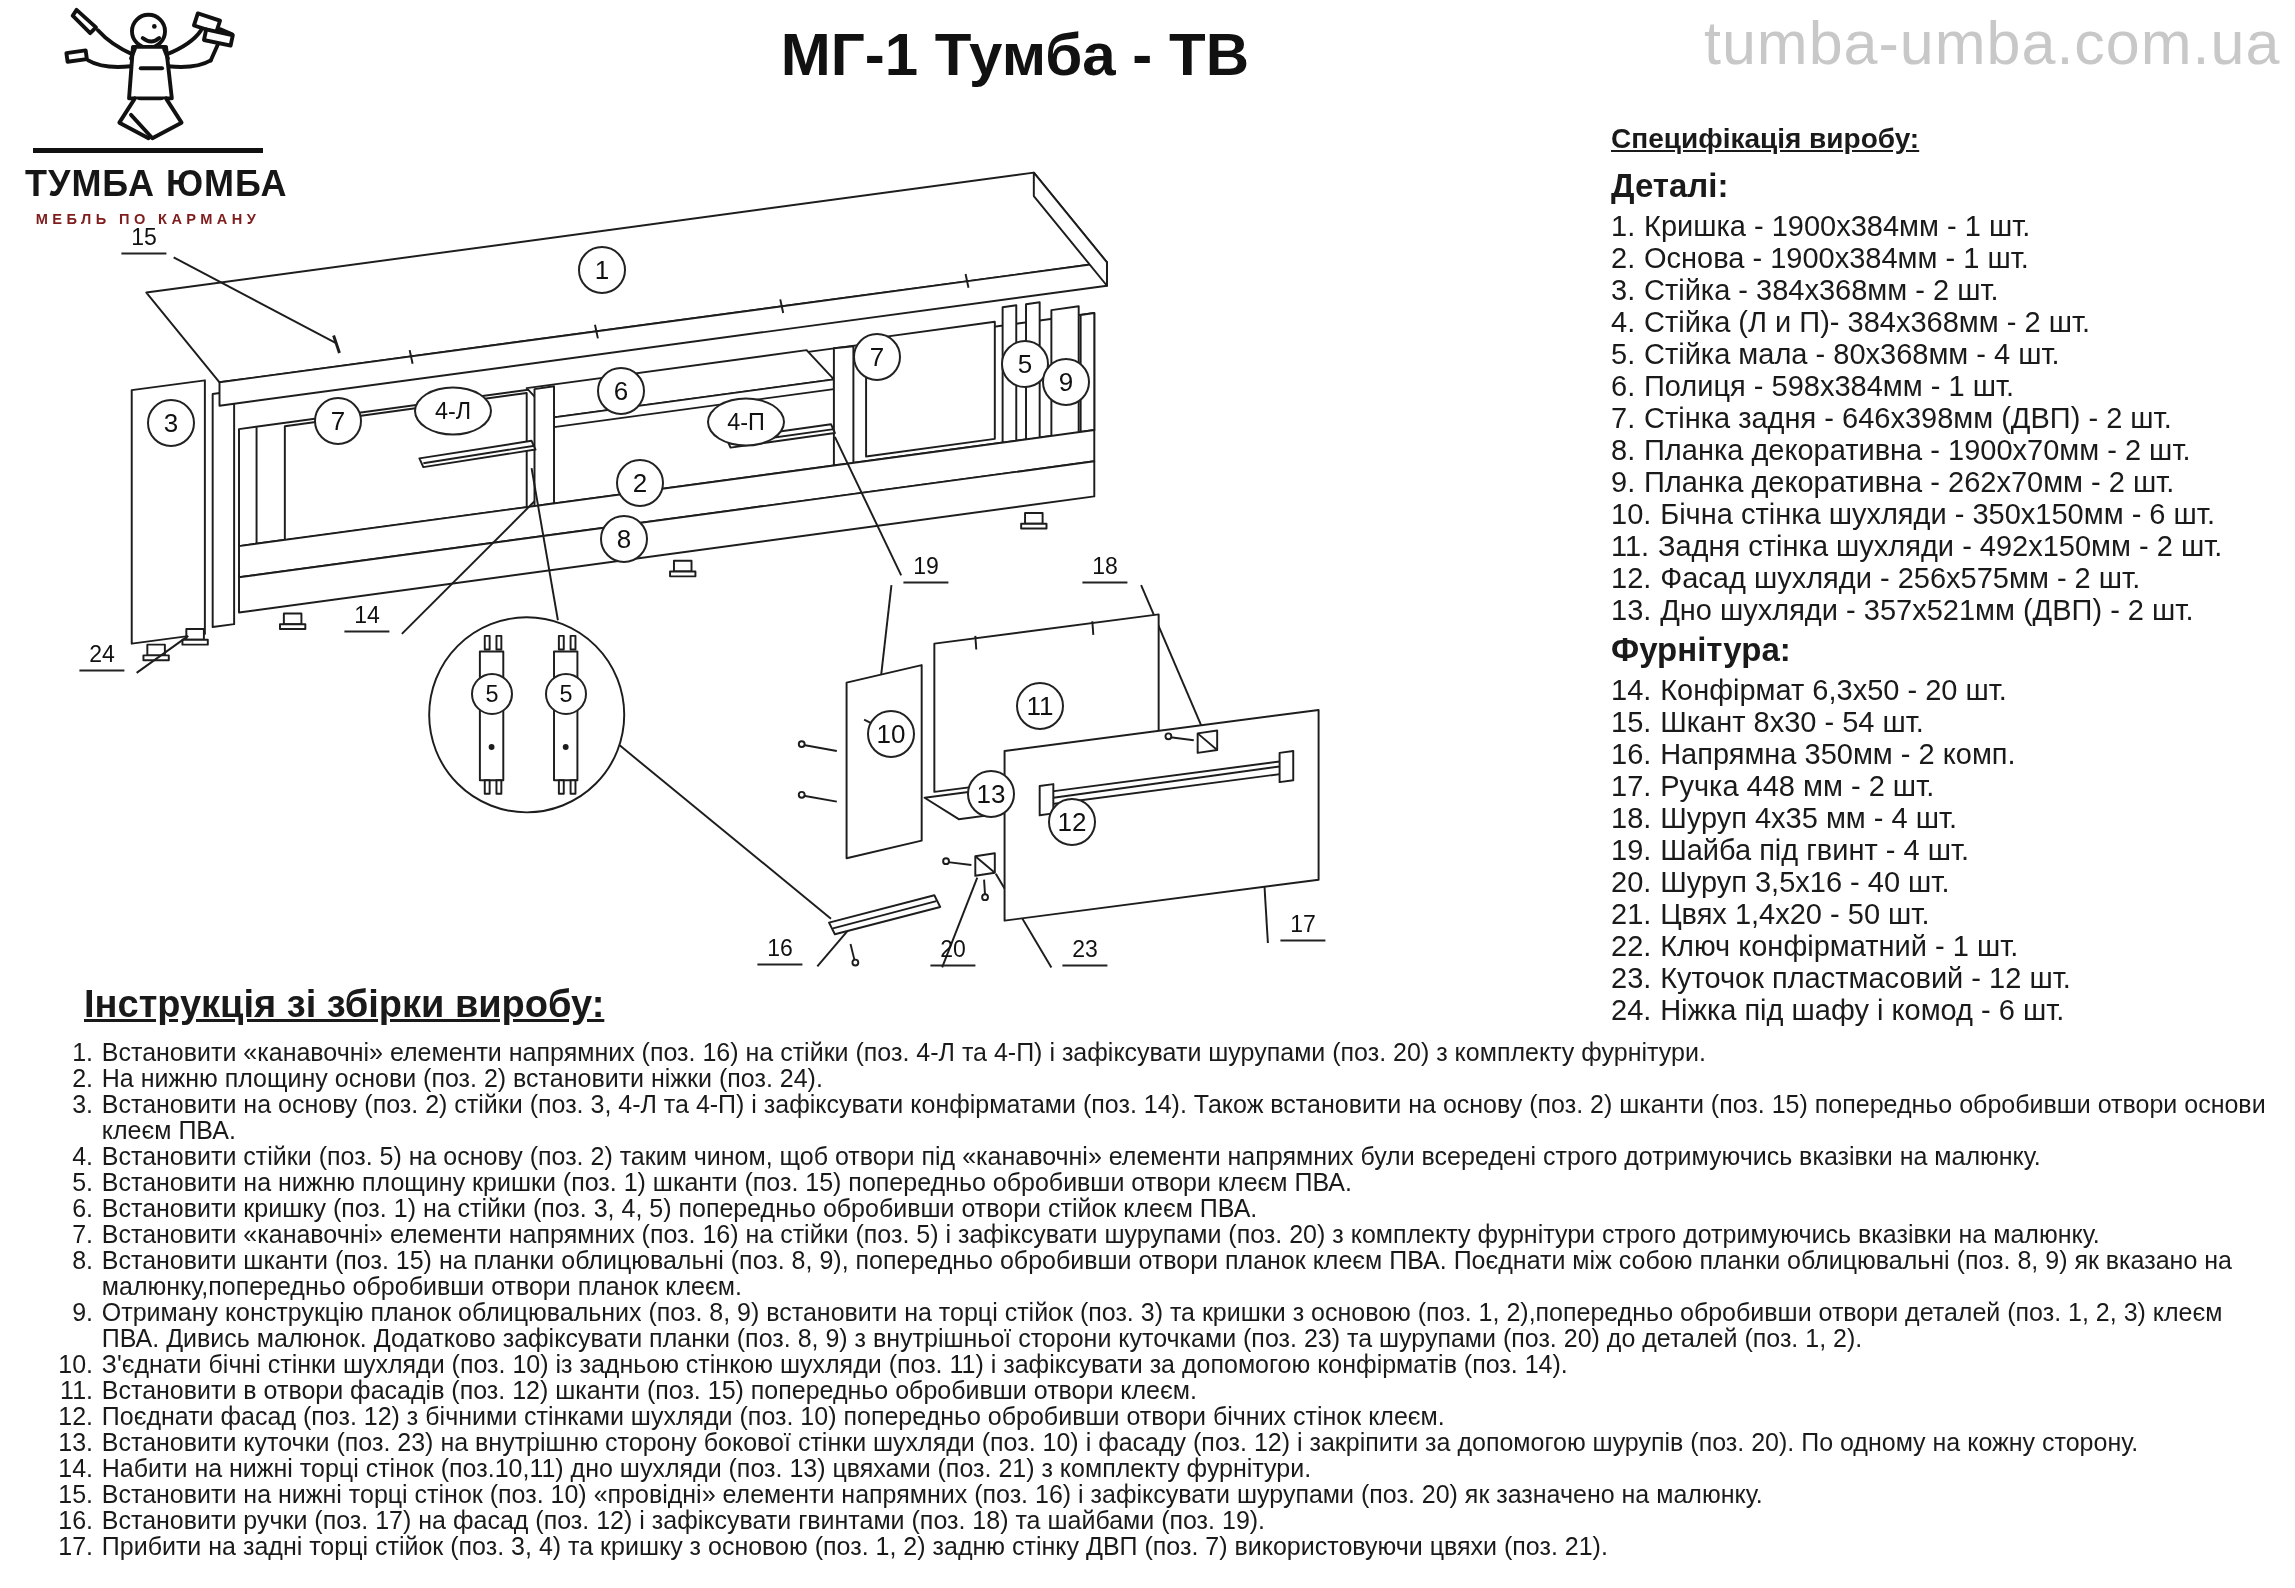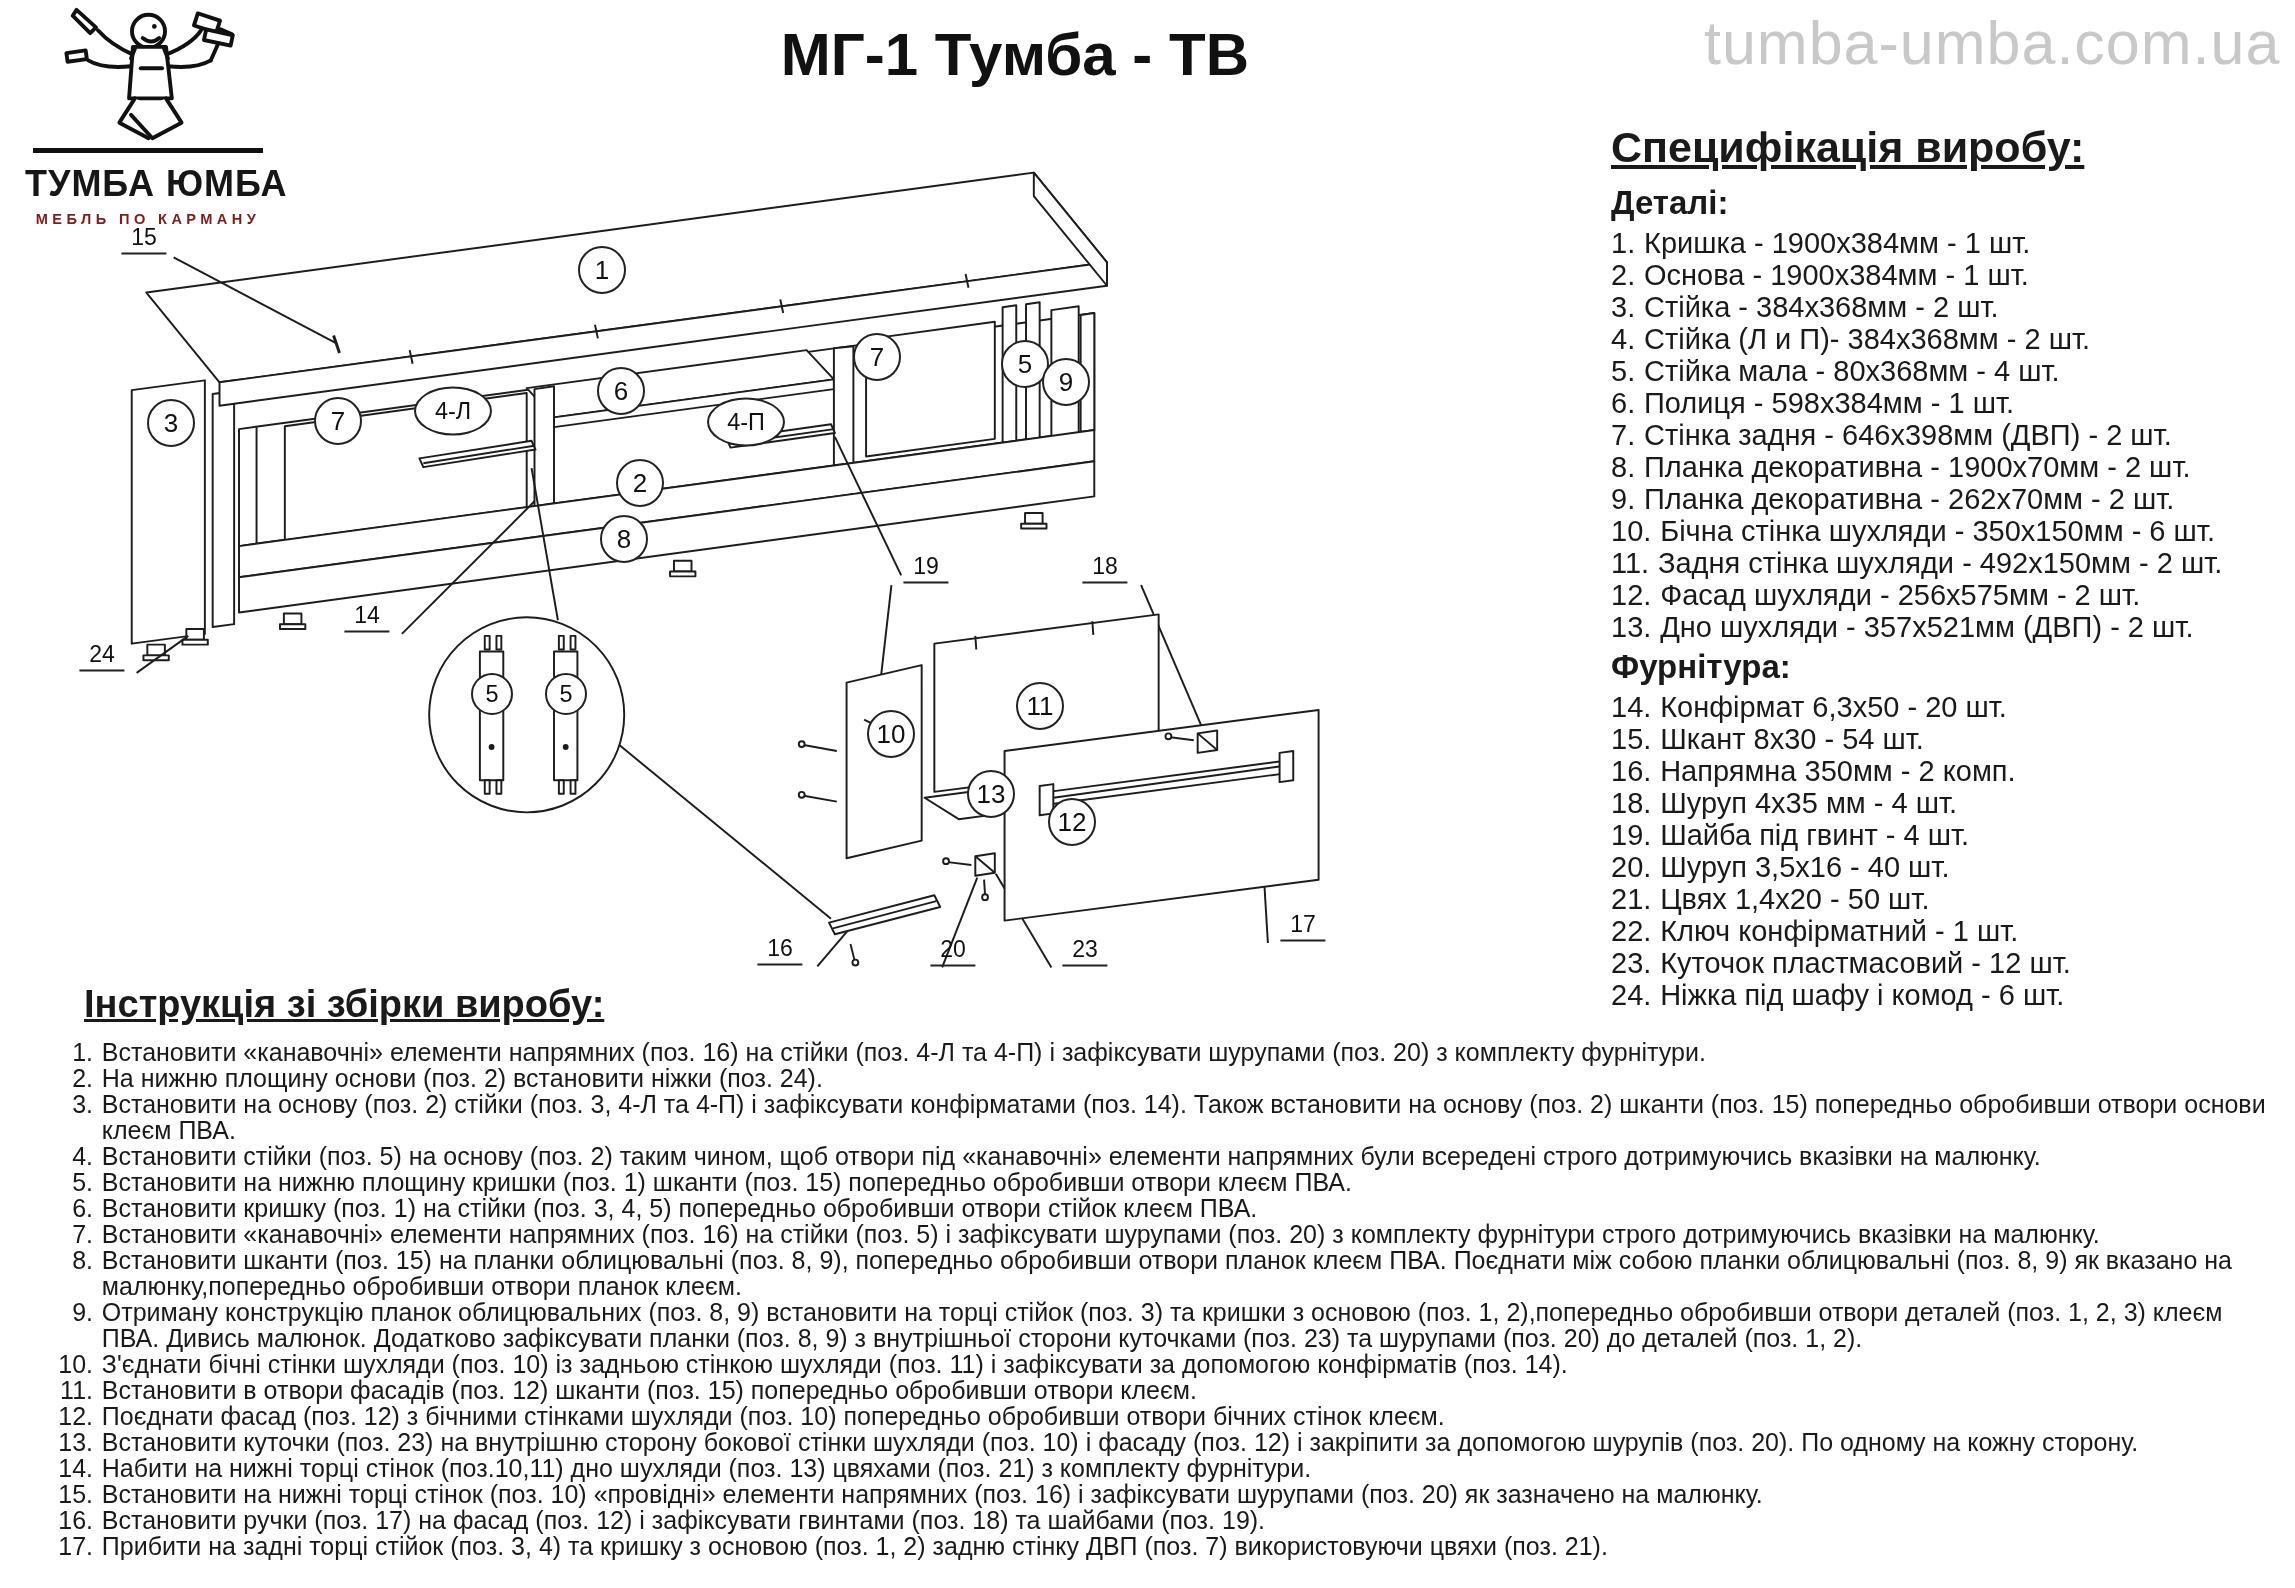--- a/index.html
+++ b/index.html
@@ -20,21 +20,21 @@
   .diagram{position:absolute;left:0;top:0;width:1463px;height:1024px;}
   .co{position:absolute;transform:translate(-50%,-50%);display:flex;align-items:center;justify-content:center;
       color:#111;background:#fff;}
   .co.circle{width:44px;height:44px;border:2.9px solid #222;border-radius:50%;font-size:26px;}
   .co.small{width:38px;height:38px;font-size:23.4px;}
   .co.oval{width:74px;height:45px;border:2.9px solid #222;border-radius:50%;font-size:23.4px;}
   .co.plain{font-size:23px;border-bottom:2.9px solid #222;padding:0 9.8px 2px;background:transparent;}
 
   
   .spec{position:absolute;left:1611px;top:123px;width:681px;}
-  .spec-title{font-size:43px;font-weight:bold;text-decoration:underline;margin-bottom:11.7px;}
+  .spec-title{font-size:28px;font-weight:bold;text-decoration:underline;margin-bottom:11.7px;}
   .spec-sub{font-size:33px;font-weight:bold;margin:5.9px 0 4.9px;}
   .spec-item{font-size:29px;line-height:32px;white-space:nowrap;}
   .spec-item .num{margin-right:8.8px;}
 
   
   .instr{position:absolute;left:29px;top:983px;width:2239px;}
   .instr-title{font-size:38px;font-weight:bold;text-decoration:underline;margin:0 0 12.7px 55px;}
   .instr-item{display:flex;font-size:25px;line-height:26px;}
   .inum{width:64px;text-align:right;padding-right:8.8px;flex:none;}
   .itext{flex:1;}
@@ -249,20 +249,21 @@
         <div class="spec-item"><span class="num">11.</span><span>Задня стінка шухляди - 492х150мм - 2 шт.</span></div>
         <div class="spec-item"><span class="num">12.</span><span>Фасад шухляди - 256х575мм - 2 шт.</span></div>
         <div class="spec-item"><span class="num">13.</span><span>Дно шухляди - 357х521мм (ДВП) - 2 шт.</span></div>
       </div>
     <div class="spec-sub">Фурнітура:</div>
     <div>
 
     <div class="spec-item"><span class="num">14.</span><span>Конфірмат 6,3х50 - 20 шт.</span></div>
         <div class="spec-item"><span class="num">15.</span><span>Шкант 8х30 - 54 шт.</span></div>
         <div class="spec-item"><span class="num">16.</span><span>Напрямна 350мм - 2 комп.</span></div>
+        <div class="spec-item"><span class="num">17.</span><span>Ручка 448 мм - 2 шт.</span></div>
         <div class="spec-item"><span class="num">18.</span><span>Шуруп 4х35 мм - 4 шт.</span></div>
         <div class="spec-item"><span class="num">19.</span><span>Шайба під гвинт - 4 шт.</span></div>
         <div class="spec-item"><span class="num">20.</span><span>Шуруп 3,5х16 - 40 шт.</span></div>
         <div class="spec-item"><span class="num">21.</span><span>Цвях 1,4х20 - 50 шт.</span></div>
         <div class="spec-item"><span class="num">22.</span><span>Ключ конфірматний - 1 шт.</span></div>
         <div class="spec-item"><span class="num">23.</span><span>Куточок пластмасовий - 12 шт.</span></div>
         <div class="spec-item"><span class="num">24.</span><span>Ніжка під шафу і комод - 6 шт.</span></div>
       </div>
   </div>
 

